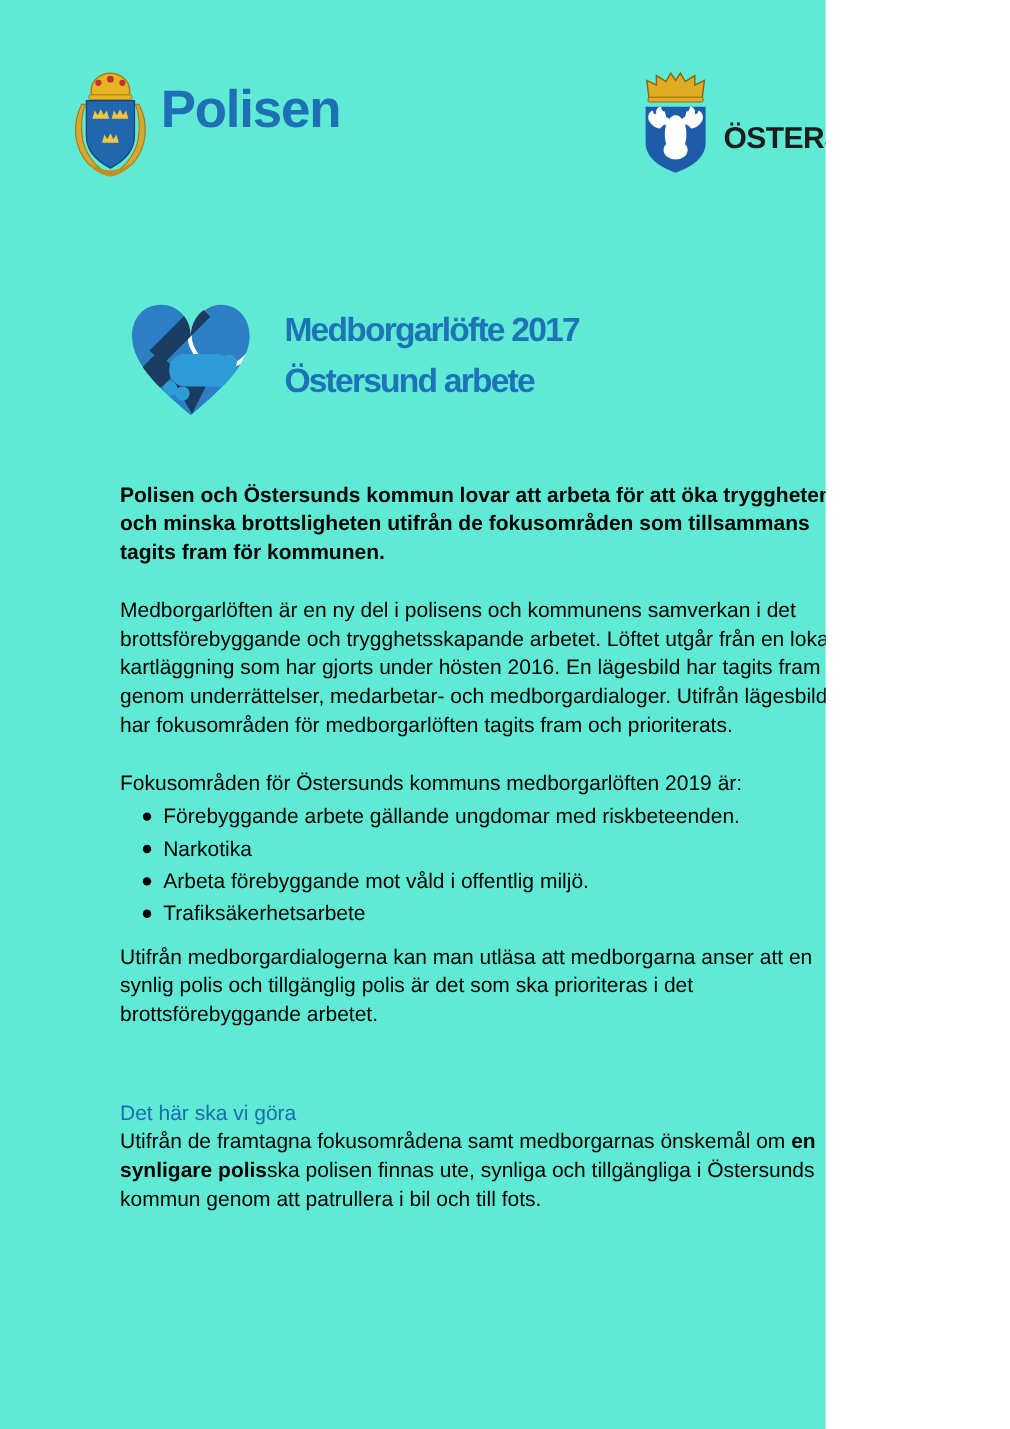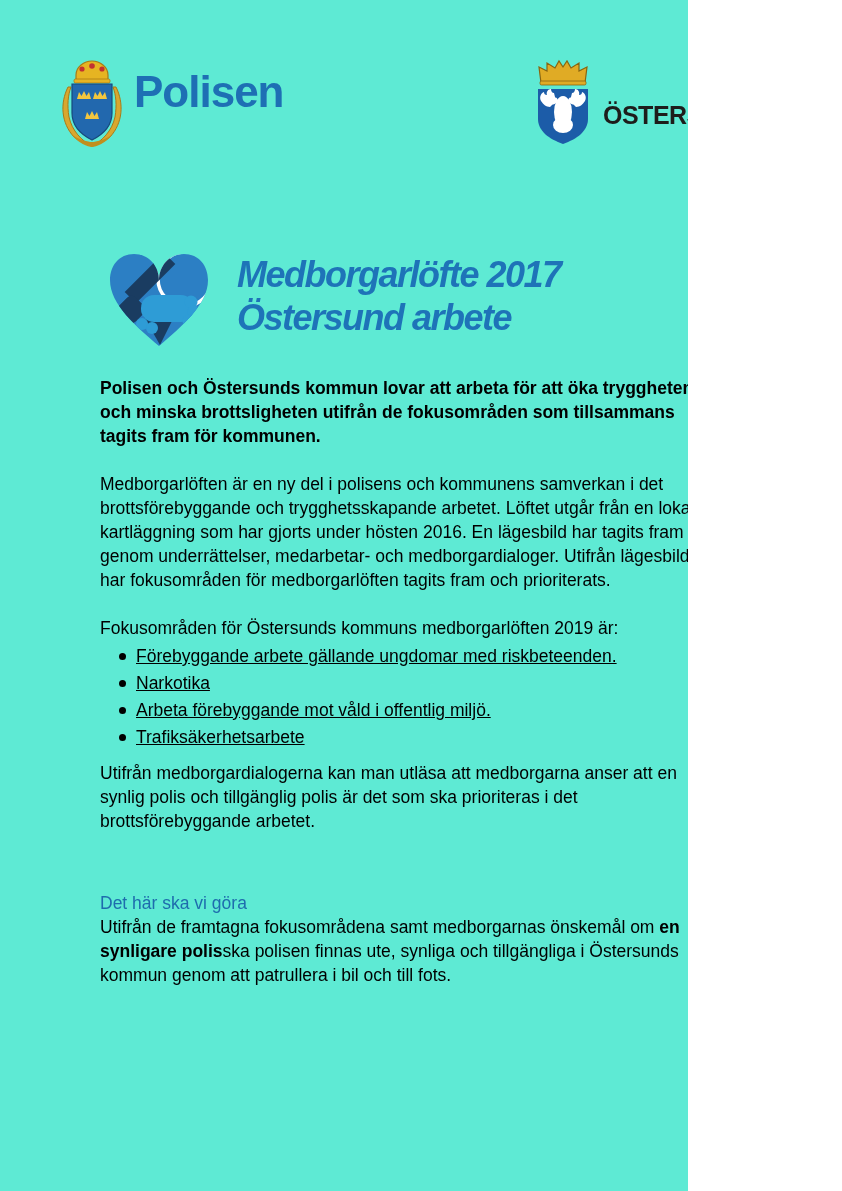--- a/index.html
+++ b/index.html
@@ -48,44 +48,42 @@
   
   .title-block {
     position: absolute;
     left: 103px; top: 245px;
     display: flex;
     align-items: flex-start;
   }
   .doc-title {
     margin-left: 22px;
     margin-top: 8px;
-    font-size: 36px;
+    font-size: 28px;
     font-weight: bold;
     letter-spacing: -1.5px;
     line-height: 43px;
     color: #1e73b8;
-    font-style: italic;
   }
 
   
   .body-text {
     position: absolute;
-    left: 100px; top: 376px;
+    left: 100px; top: 400px;
     width: 622px;
     font-size: 17.5px;
     line-height: 24px;
   }
   .body-text p { margin: 0 0 24px 0; }
   p.intro { font-weight: bold; }
   p.focus-lead { margin-bottom: 0; }
   ul.focus-list {
     margin: 3px 0 10px 0;
     padding-left: 36px;
     list-style: none;
-    text-decoration: underline;
   }
   ul.focus-list li {
     position: relative;
     line-height: 27px;
   }
   ul.focus-list li .bullet-dot {
     position: absolute;
     left: -17px; top: 10px;
     width: 7px; height: 7px;
     border-radius: 50%;

